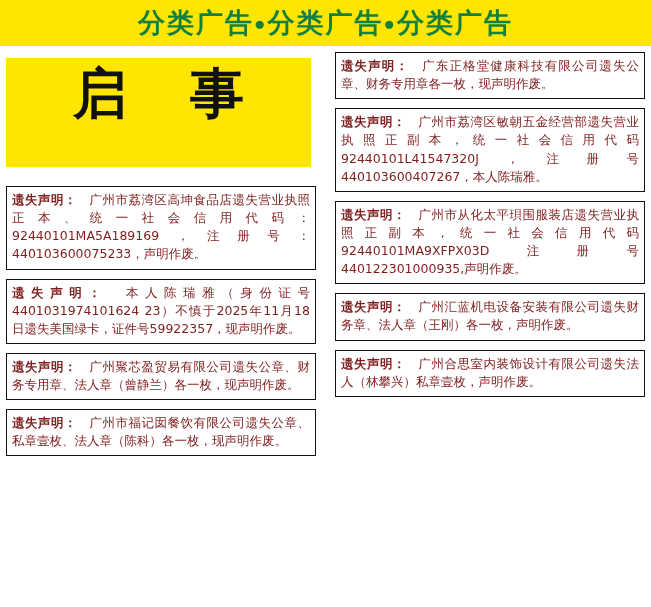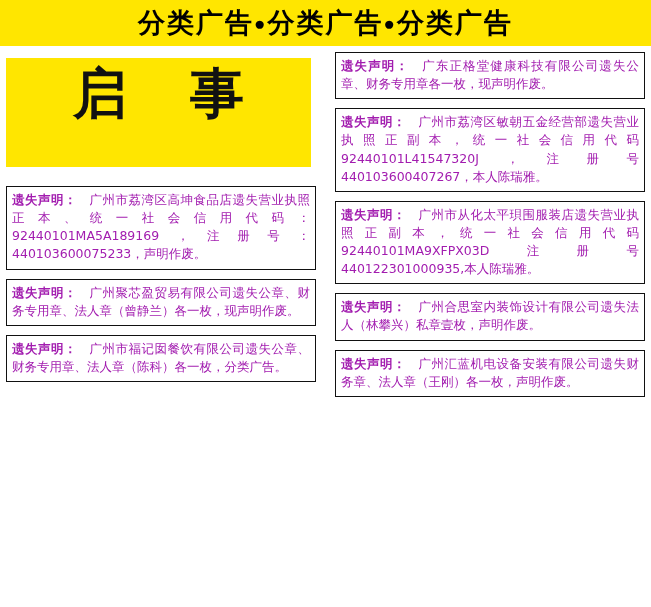--- a/index.html
+++ b/index.html
@@ -11,21 +11,21 @@
     position:relative;
   }
   
   .banner{
     position:absolute;left:0;top:0;width:651px;height:46px;
     background:#ffe600;
     display:flex;align-items:center;justify-content:center;
   }
   .banner-text{
     font-size:27px;font-weight:bold;letter-spacing:2px;
-    color:#000000;
+    color:#15803d;
     font-family:Liberation Mono, monospace;
     white-space:nowrap;
   }
   .banner-text .dot{font-size:19px;vertical-align:2px;}
 
   
   .title-block{
     position:absolute;left:6px;top:58px;width:305px;height:109px;
     background:#ffe600;
     display:flex;align-items:flex-start;justify-content:center;
@@ -42,42 +42,43 @@
   .col-right{left:335px;width:310px;}
 
   .notice{
     box-sizing:border-box;
     border:1.5px solid #111;
     background:#fff;
     padding:4px 5px 5px 5px;
     margin-bottom:9px;
     font-size:12.5px;
     line-height:1.45;
-    color:#a21caf;
+    color:#7f1d1d;
     text-align:justify;
     font-family:"DejaVu Sans","Liberation Sans",sans-serif;
   }
   .lead{font-weight:bold;}
   .gap{display:inline-block;width:12px;}
 </style>
 </head>
 <body>
 
 <div class="banner">
   <div class="banner-text"><span>分类广告</span><span class="dot">●</span><span>分类广告</span><span class="dot">●</span><span>分类广告</span></div>
 </div>
 
 <div class="title-block">
   <div class="title-text">启 事</div>
 </div>
 
 <div class="col col-left" id="left-col" style="top:186px;">
     <div class="notice"><span class="lead">遗失声明：</span><span class="gap"></span><span>广州市荔湾区高坤食品店遗失营业执照正本、统一社会信用代码：92440101MA5A189169，注册号：440103600075233，声明作废。</span></div>
+    <div class="notice"><span class="lead">遗失声明：</span><span class="gap"></span><span>本人陈瑞雅（身份证号4401031974101624 23）不慎于2025年11月18日遗失美国绿卡，证件号59922357，现声明作废。</span></div>
     <div class="notice"><span class="lead">遗失声明：</span><span class="gap"></span><span>广州聚芯盈贸易有限公司遗失公章、财务专用章、法人章（曾静兰）各一枚，现声明作废。</span></div>
-    <div class="notice"><span class="lead">遗失声明：</span><span class="gap"></span><span>广州市福记囡餐饮有限公司遗失公章、财务专用章、法人章（陈科）各一枚，分类广告。</span></div>
+    <div class="notice"><span class="lead">遗失声明：</span><span class="gap"></span><span>广州市福记囡餐饮有限公司遗失公章、私章壹枚、法人章（陈科）各一枚，现声明作废。</span></div>
   </div>
 <div class="col col-right" id="right-col" style="top:52px;">
     <div class="notice"><span class="lead">遗失声明：</span><span class="gap"></span><span>广东正格堂健康科技有限公司遗失公章、财务专用章各一枚，现声明作废。</span></div>
     <div class="notice"><span class="lead">遗失声明：</span><span class="gap"></span><span>广州市荔湾区敏朝五金经营部遗失营业执照正副本，统一社会信用代码92440101L41547320J，注册号440103600407267，本人陈瑞雅。</span></div>
-    <div class="notice"><span class="lead">遗失声明：</span><span class="gap"></span><span>广州市从化太平珼围服装店遗失营业执照正副本，统一社会信用代码92440101MA9XFPX03D注册号440122301000935,本人陈瑞雅。</span></div>
+    <div class="notice"><span class="lead">遗失声明：</span><span class="gap"></span><span>广州市从化太平珼围服装店遗失营业执照正副本，统一社会信用代码92440101MA9XFPX03D注册号440122301000935,声明作废。</span></div>
+    <div class="notice"><span class="lead">遗失声明：</span><span class="gap"></span><span>广州汇蓝机电设备安装有限公司遗失财务章、法人章（王刚）各一枚，声明作废。</span></div>
     <div class="notice"><span class="lead">遗失声明：</span><span class="gap"></span><span>广州合思室内装饰设计有限公司遗失法人（林攀兴）私章壹枚，声明作废。</span></div>
-    <div class="notice"><span class="lead">遗失声明：</span><span class="gap"></span><span>广州汇蓝机电设备安装有限公司遗失财务章、法人章（王刚）各一枚，声明作废。</span></div>
   </div>
 
 </body></html>

